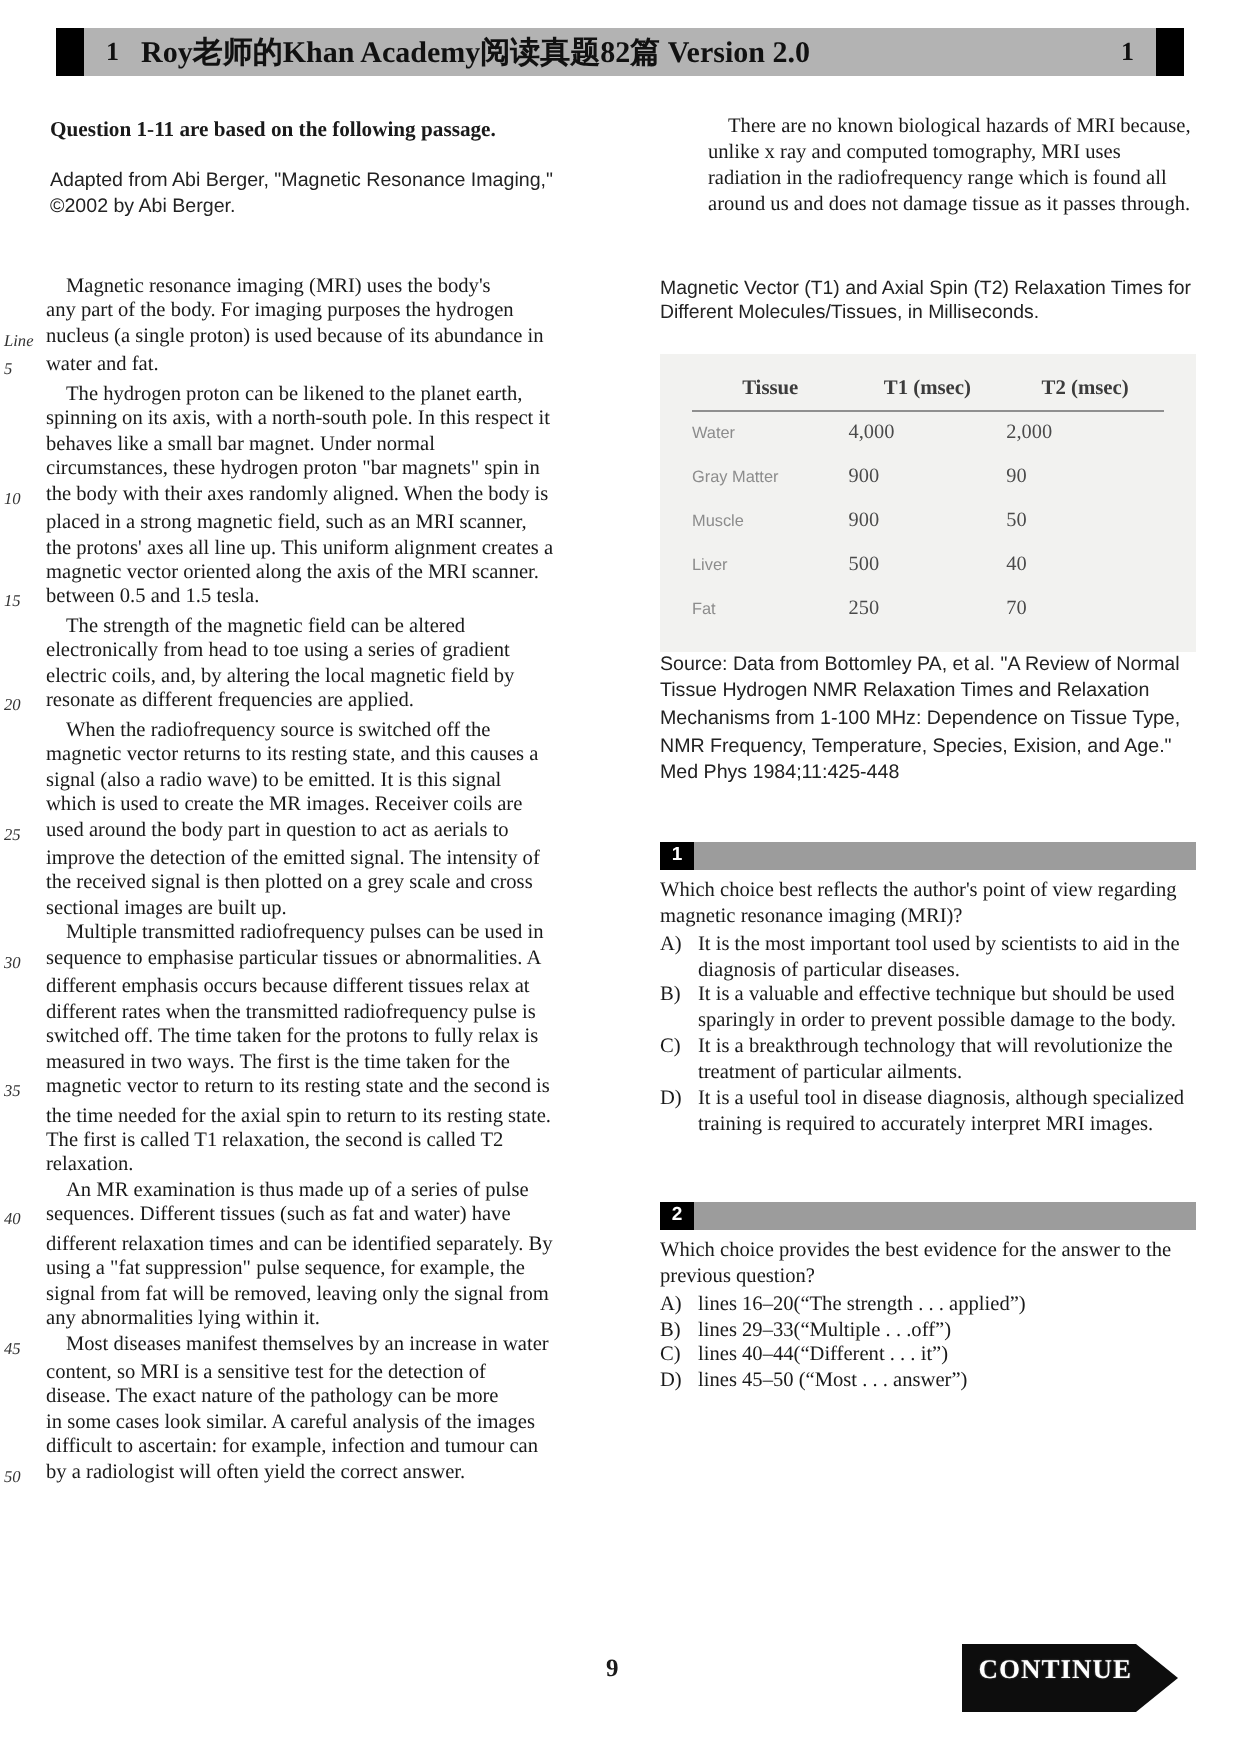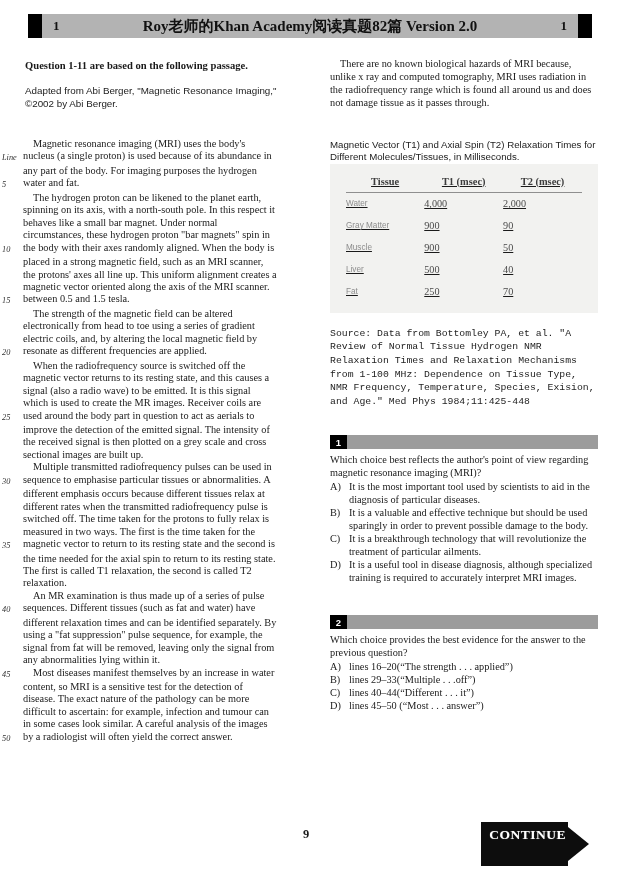--- a/index.html
+++ b/index.html
@@ -7,62 +7,62 @@
     width:620px;height:873px;position:relative;background:#ffffff;
     font-family:"Liberation Serif", serif;color:#1a1a1a;overflow:hidden;
   }
   
   .page-header{
     position:absolute;left:28px;top:14px;width:564px;height:24px;
     background:#b3b3b3;display:flex;align-items:center;
   }
   .endcap{width:14px;height:24px;background:#000;flex:none;}
   .hdr-num{font-size:13px;font-weight:bold;padding:0 11px;color:#111;}
-  .hdr-title{flex:1;text-align:center;font-weight:bold;font-size:15px;color:#111;white-space:nowrap;}
+  .hdr-title{flex:1;font-weight:bold;font-size:15px;color:#111;white-space:nowrap;}
   
   .col-left{position:absolute;left:25px;top:60px;width:285px;}
   .passage-heading{font-family:Liberation Serif, serif;font-weight:bold;font-size:10.6px;}
   .attribution{font-family:"Liberation Sans",sans-serif;font-size:9.8px;line-height:12.5px;margin-top:14px;color:#222;}
   .passage{margin-top:28px;margin-left:-23px;}
   .pline{display:flex;font-size:10.3px;line-height:12.45px;}
   .ln{width:21px;flex:none;font-style:italic;font-size:8.3px;color:#333;text-align:left;padding-top:2px;}
   .lt{flex:1;white-space:nowrap;}
   .lt.indent{padding-left:10px;}
   
   .col-right{position:absolute;left:330px;top:58px;width:268px;}
-  .intro{font-size:10.3px;line-height:12.9px;text-indent:10px;}
+  .intro{font-size:10.3px;line-height:12.9px;text-indent:10px;margin-left:24px;}
   .figure-title{font-family:"Liberation Sans",sans-serif;font-size:9.7px;line-height:12.6px;margin-top:29px;color:#222;}
-  .table-box{background:#f2f2f0;padding:9px 16px 10px;text-decoration:underline;}
+  .table-box{margin-top:13px;background:#f2f2f0;padding:9px 16px 10px;}
   .rtable{width:100%;border-collapse:collapse;}
   .rtable th{
     font-size:10.4px;font-weight:bold;color:#3c3c3c;text-align:center;
     padding:3px 0 5px;border-bottom:1px solid #8f8f8f;
   }
   .rtable td{text-align:left;padding:5.5px 0;}
   .td-tissue{font-family:"Liberation Sans",sans-serif;font-size:8.2px;color:#8c8c8c;}
   .td-val{font-size:10.2px;color:#4a4a4a;}
-  .source-note{font-family:Liberation Mono, monospace;font-size:9.8px;line-height:13.6px;margin-top:14px;color:#222;}
+  .source-note{font-family:Liberation Sans, sans-serif;font-size:9.8px;line-height:13.6px;color:#222;}
   .question{margin-top:27px;}
   .question.second{margin-top:31px;}
   .q-bar{height:14px;background:#9c9c9c;display:flex;align-items:stretch;}
   .q-num{
     width:17px;background:#000;color:#fff;font-family:"Liberation Sans",sans-serif;
     font-size:9.5px;font-weight:bold;display:flex;align-items:center;justify-content:center;
   }
   .q-stem{font-size:10.3px;line-height:12.9px;margin-top:5px;}
   .choices{margin-top:1px;}
   .choice{display:flex;font-size:10.3px;line-height:12.9px;}
   .choice-letter{width:19px;flex:none;}
   .choice-text{flex:1;}
   
   .page-number{position:absolute;left:303px;top:827px;font-size:12.5px;font-weight:bold;}
   .continue{position:absolute;right:31px;top:822px;display:flex;align-items:center;}
   .continue-rect{
     background:#0d0d0d;color:#fff;font-weight:bold;font-size:13.5px;
-    letter-spacing:0.5px;height:44px;line-height:26px;padding:0 2px 0 8px;
+    letter-spacing:0.5px;height:34px;line-height:26px;padding:0 2px 0 8px;
     text-shadow:0 0 1px #666;
   }
   .continue-arrow{
     width:0;height:0;border-top:17px solid transparent;
     border-bottom:17px solid transparent;border-left:21px solid #0d0d0d;
   }
 </style>
 </head>
 <body>
 
@@ -82,30 +82,30 @@
   </div>
   <div class="passage">
 
       <div class="pline">
         <span class="ln"></span>
         <span class="lt indent">Magnetic resonance imaging (MRI) uses the body's</span>
       </div>
 
 
       <div class="pline">
+        <span class="ln"></span>
+        <span class="lt">any part of the body. For imaging purposes the hydrogen</span>
+      </div>
+
+      <div class="pline">
         <span class="ln">Line</span>
         <span class="lt">nucleus (a single proton) is used because of its abundance in</span>
       </div>
 
       <div class="pline">
-        <span class="ln"></span>
-        <span class="lt">any part of the body. For imaging purposes the hydrogen</span>
-      </div>
-
-      <div class="pline">
         <span class="ln">5</span>
         <span class="lt">water and fat.</span>
       </div>
 
       <div class="pline">
         <span class="ln"></span>
         <span class="lt indent">The hydrogen proton can be likened to the planet earth,</span>
       </div>
 
       <div class="pline">
@@ -300,26 +300,26 @@
         <span class="lt">content, so MRI is a sensitive test for the detection of</span>
       </div>
 
       <div class="pline">
         <span class="ln"></span>
         <span class="lt">disease. The exact nature of the pathology can be more</span>
       </div>
 
       <div class="pline">
         <span class="ln"></span>
+        <span class="lt">in some cases look similar. A careful analysis of the images</span>
+      </div>
+
+      <div class="pline">
+        <span class="ln"></span>
         <span class="lt">difficult to ascertain: for example, infection and tumour can</span>
-      </div>
-
-      <div class="pline">
-        <span class="ln"></span>
-        <span class="lt">in some cases look similar. A careful analysis of the images</span>
       </div>
 
       <div class="pline">
         <span class="ln">50</span>
         <span class="lt">by a radiologist will often yield the correct answer.</span>
       </div>
     </div>
 </div>
 
 <div class="col-right">

